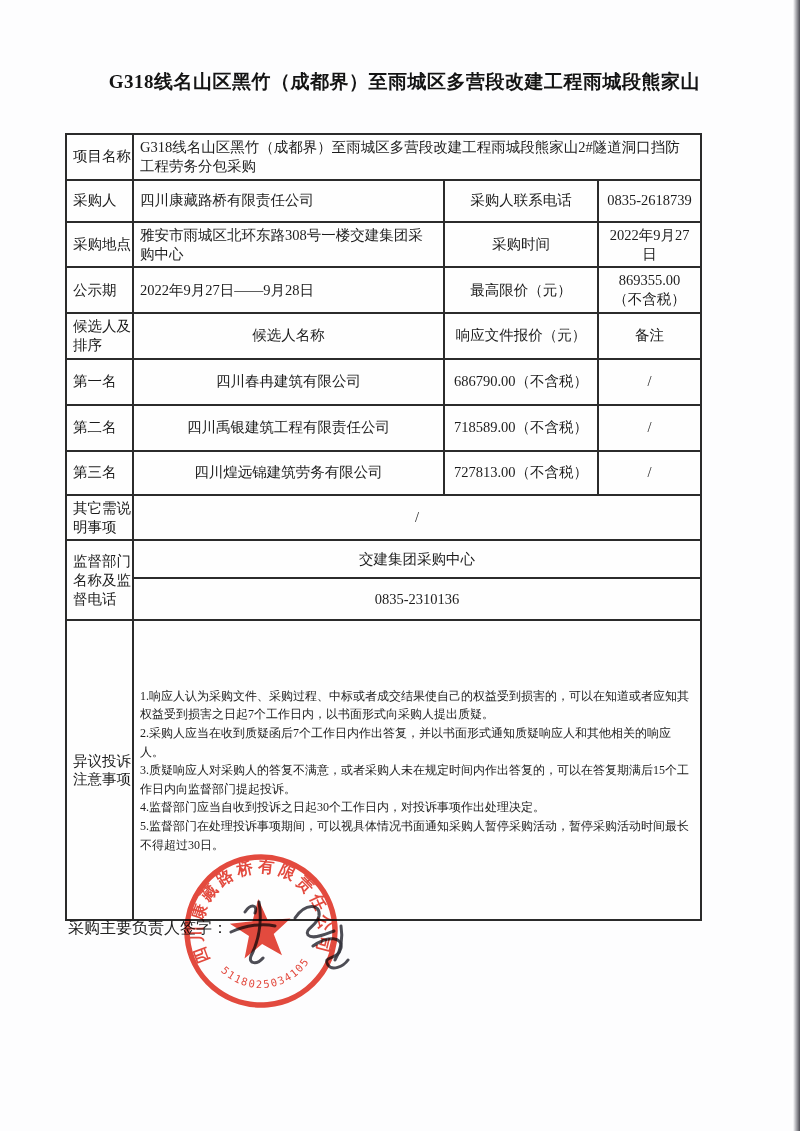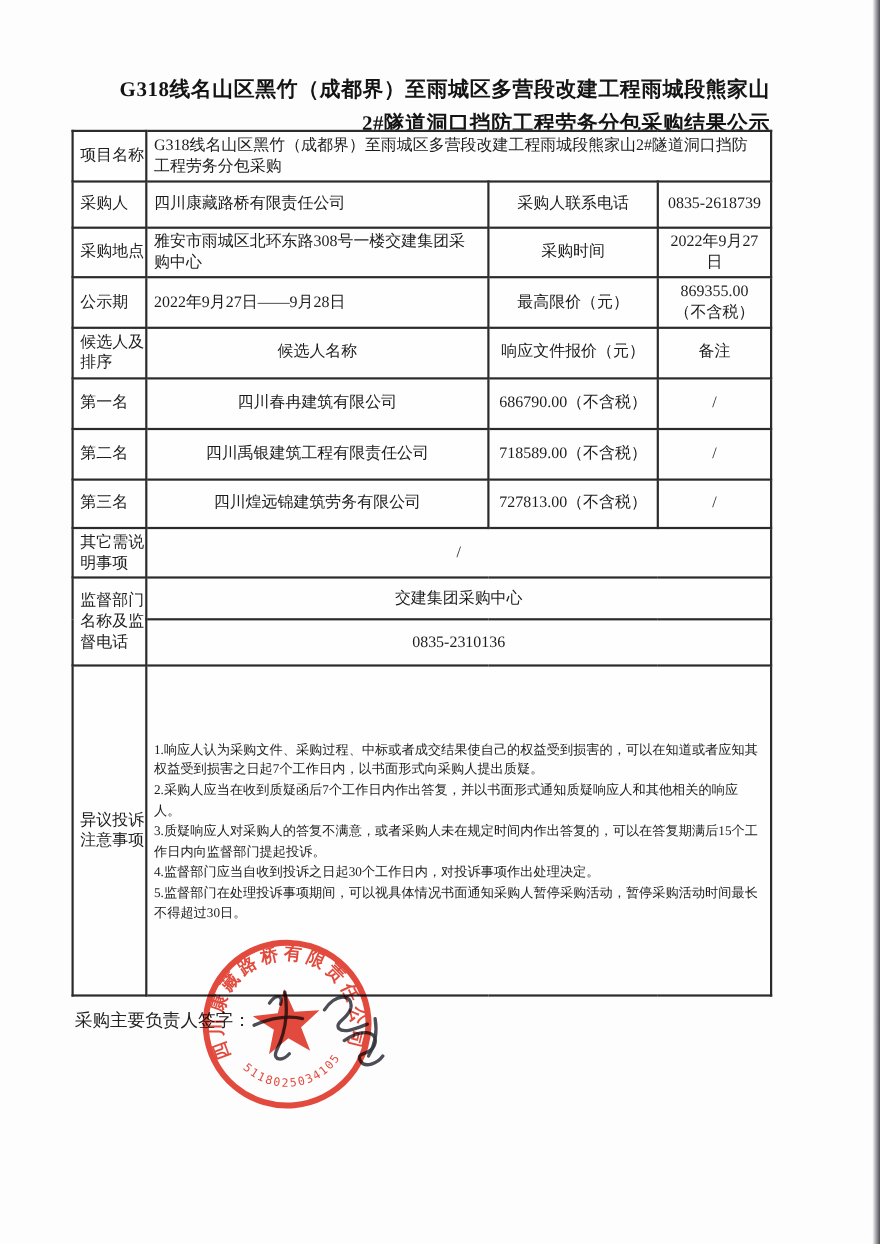--- a/index.html
+++ b/index.html
@@ -19,21 +19,21 @@
   }
 
   .doc-title {
     position:absolute; left:65px; top:66px; width:635px;
     text-align:right; font-size:19px; font-weight:bold;
     line-height:31px; color:#141414; letter-spacing:0.5px;
   }
   .doc-title div { white-space:nowrap; }
 
   table.main {
-    position:absolute; left:65px; top:118px; width:635px;
+    position:absolute; left:65px; top:133px; width:635px;
     border-collapse:collapse; table-layout:fixed;
     font-size:14.5px; line-height:1.3; color:#1c1c1c;
     background:#fefefe;
   }
   table.main td {
     border:2px solid #2b2b2b;
     padding:3px 6px;
     vertical-align:middle;
   }
   td.lbl { text-align:left; padding:2px 4px; white-space:pre; }
@@ -79,21 +79,20 @@
   .signature path { stroke:#34343e; stroke-width:3; fill:none;
                     stroke-linecap:round; stroke-linejoin:round; opacity:.88; }
 </style>
 </head>
 <body>
 
 <div class="scan-edge"></div>
 
 <h1 class="doc-title">
   <div>G318线名山区黑竹（成都界）至雨城区多营段改建工程雨城段熊家山</div>
-  <div>2#隧道洞口挡防工程劳务分包采购结果公示</div>
 </h1>
 
 <table class="main">
   <colgroup>
     <col style="width:67px">
       <col style="width:311px">
       <col style="width:154px">
       <col style="width:103px">
   </colgroup>
   <tbody>

